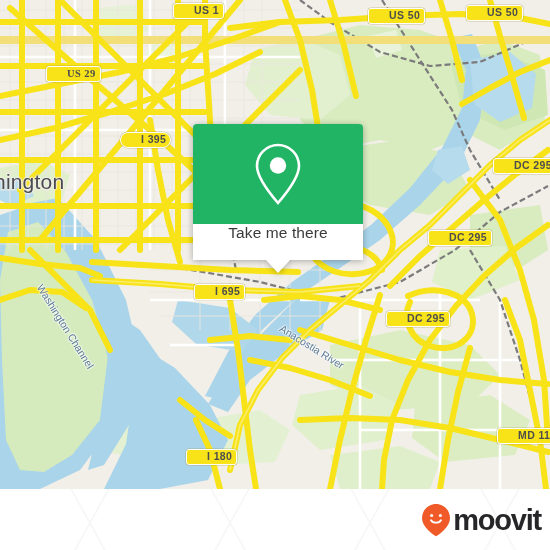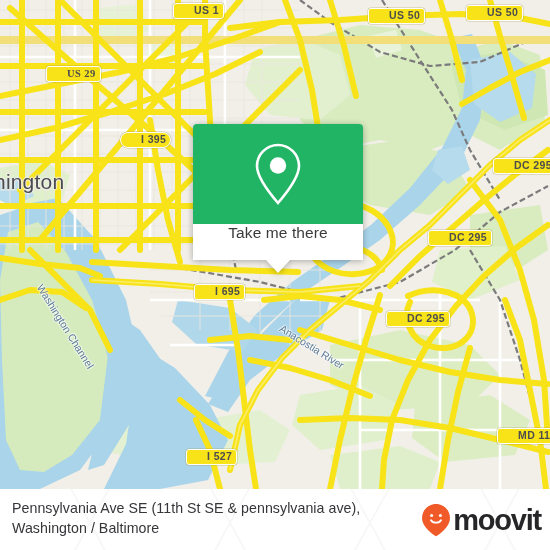--- a/index.html
+++ b/index.html
@@ -315,21 +315,21 @@
     <div class="layer" id="shields">
         <div class="shield" style="left: 173px; top: 3px;">US 1</div>
         <div class="shield" style="left: 368px; top: 8px;">US 50</div>
         <div class="shield" style="left: 466px; top: 5px;">US 50</div>
         <div class="shield" style="left: 46px; top: 66px; font-family: Liberation Serif, serif;">US 29</div>
         <div class="shield" style="left: 120px; top: 132px; border-radius: 8px;">I 395</div>
         <div class="shield" style="left: 493px; top: 158px;">DC 295</div>
         <div class="shield" style="left: 428px; top: 230px;">DC 295</div>
         <div class="shield" style="left: 194px; top: 284px;">I 695</div>
         <div class="shield" style="left: 386px; top: 311px;">DC 295</div>
-        <div class="shield" style="left: 186px; top: 449px;">I 527</div>
+        <div class="shield" style="left: 186px; top: 449px;">I 180</div>
         <div class="shield" style="left: 497px; top: 428px;">MD 113</div>
       </div>
 
     <div class="city-label" style="left:-6px; top:170px;">hington</div>
 
     <div class="water-label" style="left:45px; top:282px; transform: rotate(58deg); transform-origin: left top;">Washington Channel</div>
 
     <div class="water-label" style="left:284px; top:322px; transform: rotate(32deg); transform-origin: left top;">Anacostia River</div>
 
     <div id="popup">
@@ -349,24 +349,20 @@
   </div>
 
   <div id="footer">
     <svg id="footer-watermark" viewBox="0 0 550 90" preserveAspectRatio="none">
       <g stroke="#e8e8e8" stroke-width="2" fill="none">
         <path d="M60,0 L110,90 M120,0 L70,90 M200,0 L250,90 M260,0 L210,90
                  M340,0 L390,90 M400,0 L350,90 M470,0 L520,90 M530,0 L480,90"></path>
       </g>
     </svg>
 
-    <div id="footer-text">
-      <div>Pennsylvania Ave SE (11th St SE &amp; pennsylvania ave),</div>
-      <div>Washington / Baltimore</div>
-    </div>
 
     <div id="brand">
       <svg width="30" height="34" viewBox="0 0 30 34">
         <path d="M15 1 C7.3 1 1 7.3 1 15 C1 23.6 11 31 15 33.2
                  C19 31 29 23.6 29 15 C29 7.3 22.7 1 15 1 Z" fill="#f05a28"></path>
         <circle cx="10.6" cy="12.4" r="1.5" fill="#ffffff"></circle>
         <circle cx="19.4" cy="12.4" r="1.5" fill="#ffffff"></circle>
         <path d="M10 17.2 C12 20.4 18 20.4 20 17.2" fill="none" stroke="#ffffff" stroke-width="1.9" stroke-linecap="round"></path>
       </svg>
       <span id="brand-word">moovit</span>

